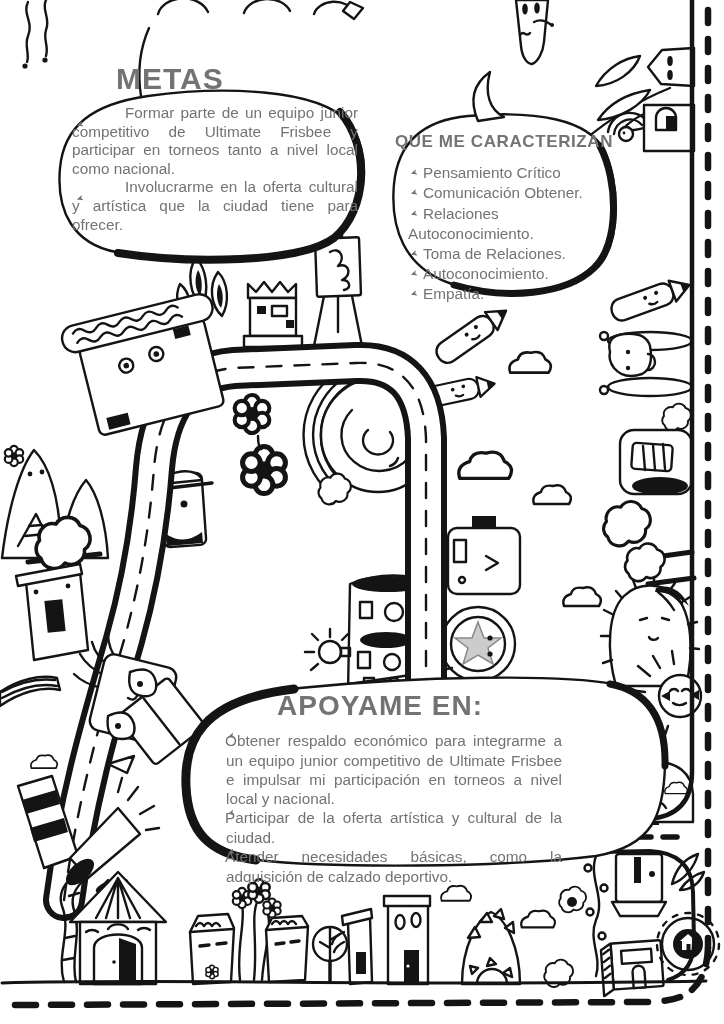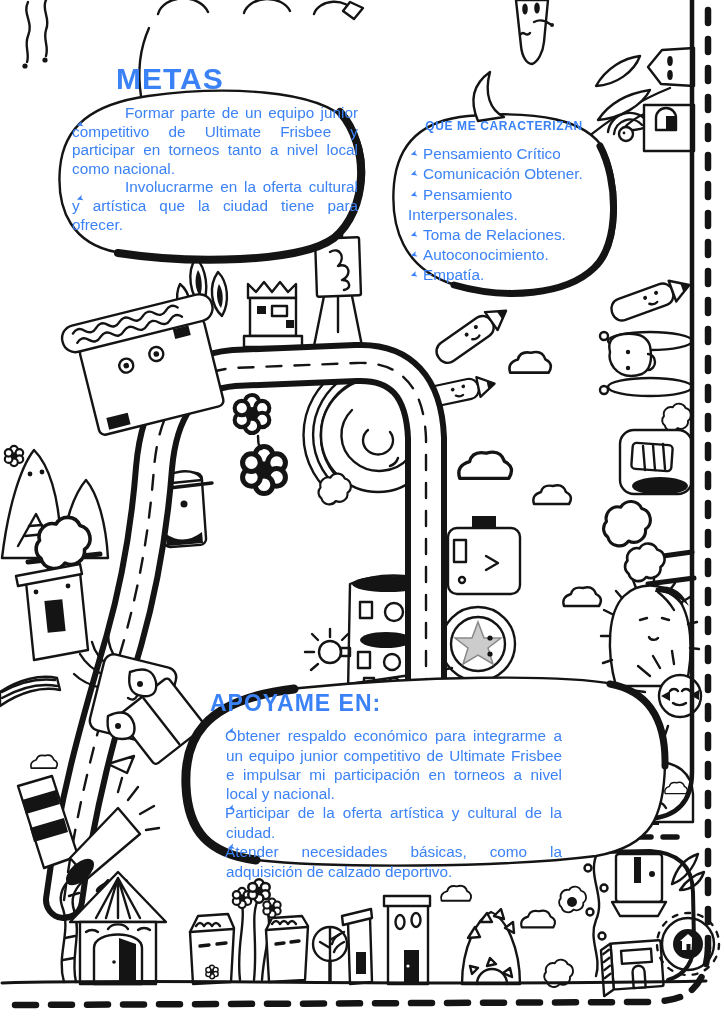--- a/index.html
+++ b/index.html
@@ -6,35 +6,35 @@
   .page { position:relative; width:724px; height:1024px; background:#ffffff; overflow:hidden;
           font-family:"Liberation Sans", sans-serif; color:#141414; margin:0 auto; }
   svg.bg { position:absolute; left:0; top:0; display:block; }
 
   
   .d  { fill:#fff; stroke:#141414; stroke-width:2.4; stroke-linejoin:round; stroke-linecap:round; }
   .ln { fill:none; stroke:#141414; stroke-width:2.4; stroke-linejoin:round; stroke-linecap:round; }
   .th { fill:none; stroke:#141414; stroke-linecap:round; }
   .bk { fill:#141414; stroke:none; }
 
-  .txt { position:absolute; color:#3b82f6; }
+  .txt { position:absolute; color:#737373; }
   .bubble-title { margin:0; font-weight:900; letter-spacing:1px; }
   .metas-text   { left:72px;  top:62px;  width:286px; }
   .metas-text .bubble-title { font-size:30px; margin-left:44px; }
   .metas-text ul { list-style:none; margin:8px 0 0 0; padding:0; font-size:15.3px; line-height:18.6px; }
   .metas-text li { text-align:justify; text-indent:38px; margin:0; }
 
   .hab-text { left:394px; top:118px; width:220px; text-align:center; }
   .hab-text .bubble-title { font-size:25px; letter-spacing:0.5px; }
-  .hab-text .bubble-subtitle { margin:1px 0 0 0; font-size:12px; font-weight:900; letter-spacing:0.6px; }
+  .hab-text .bubble-subtitle { margin:14px 0 0 0; font-size:17px; font-weight:900; letter-spacing:0.6px; }
   .hab-text ul { list-style:none; text-align:left; margin:11px 0 0 14px; padding:0; font-size:15.3px; line-height:19.4px; }
   .hab-text li { margin:0; }
 
   .apo-text { left:210px; top:690px; width:352px; }
-  .apo-text .bubble-title { font-size:23px; text-align:left; padding-right:12px; }
+  .apo-text .bubble-title { font-size:28px; text-align:center; padding-right:12px; }
   .apo-text ul { list-style:none; margin:9px 0 0 0; padding:0; font-size:15.3px; line-height:19px; }
   .apo-text li { text-align:justify; padding-left:16px; text-indent:-16px; margin:0; }
 
   .blt { display:inline-block; transform:scaleX(-1) rotate(18deg); font-size:9px;
          vertical-align:2px; margin-right:5px; width:10px; }
 </style>
 </head>
 <body>
 
 <div class="page">
@@ -442,21 +442,21 @@
     <li><span class="blt">➤</span><span>Formar parte de un equipo junior competitivo de Ultimate Frisbee y participar en torneos tanto a nivel local como nacional.</span></li>
     <li><span class="blt">➤</span><span>Involucrarme en la oferta cultural y artística que la ciudad tiene para ofrecer.</span></li>
   </ul>
 </section>
 
 <section class="txt hab-text">
   <h3 class="bubble-subtitle">QUE ME CARACTERIZAN</h3>
   <ul>
     <li><span class="blt">➤</span><span>Pensamiento Crítico</span></li>
     <li><span class="blt">➤</span><span>Comunicación Obtener.</span></li>
-    <li><span class="blt">➤</span><span>Pensamiento Interpersonales.</span></li>
+    <li><span class="blt">➤</span><span>Relaciones Autoconocimiento.</span></li>
     <li><span class="blt">➤</span><span>Toma de Relaciones.</span></li>
     <li><span class="blt">➤</span><span>Autoconocimiento.</span></li>
     <li><span class="blt">➤</span><span>Empatía.</span></li>
   </ul>
 </section>
 
 <section class="txt apo-text">
   <h2 class="bubble-title">APOYAME EN:</h2>
   <ul>
     <li><span class="blt">➤</span><span>Obtener respaldo económico para integrarme a un equipo junior competitivo de Ultimate Frisbee e impulsar mi participación en torneos a nivel local y nacional.</span></li>

